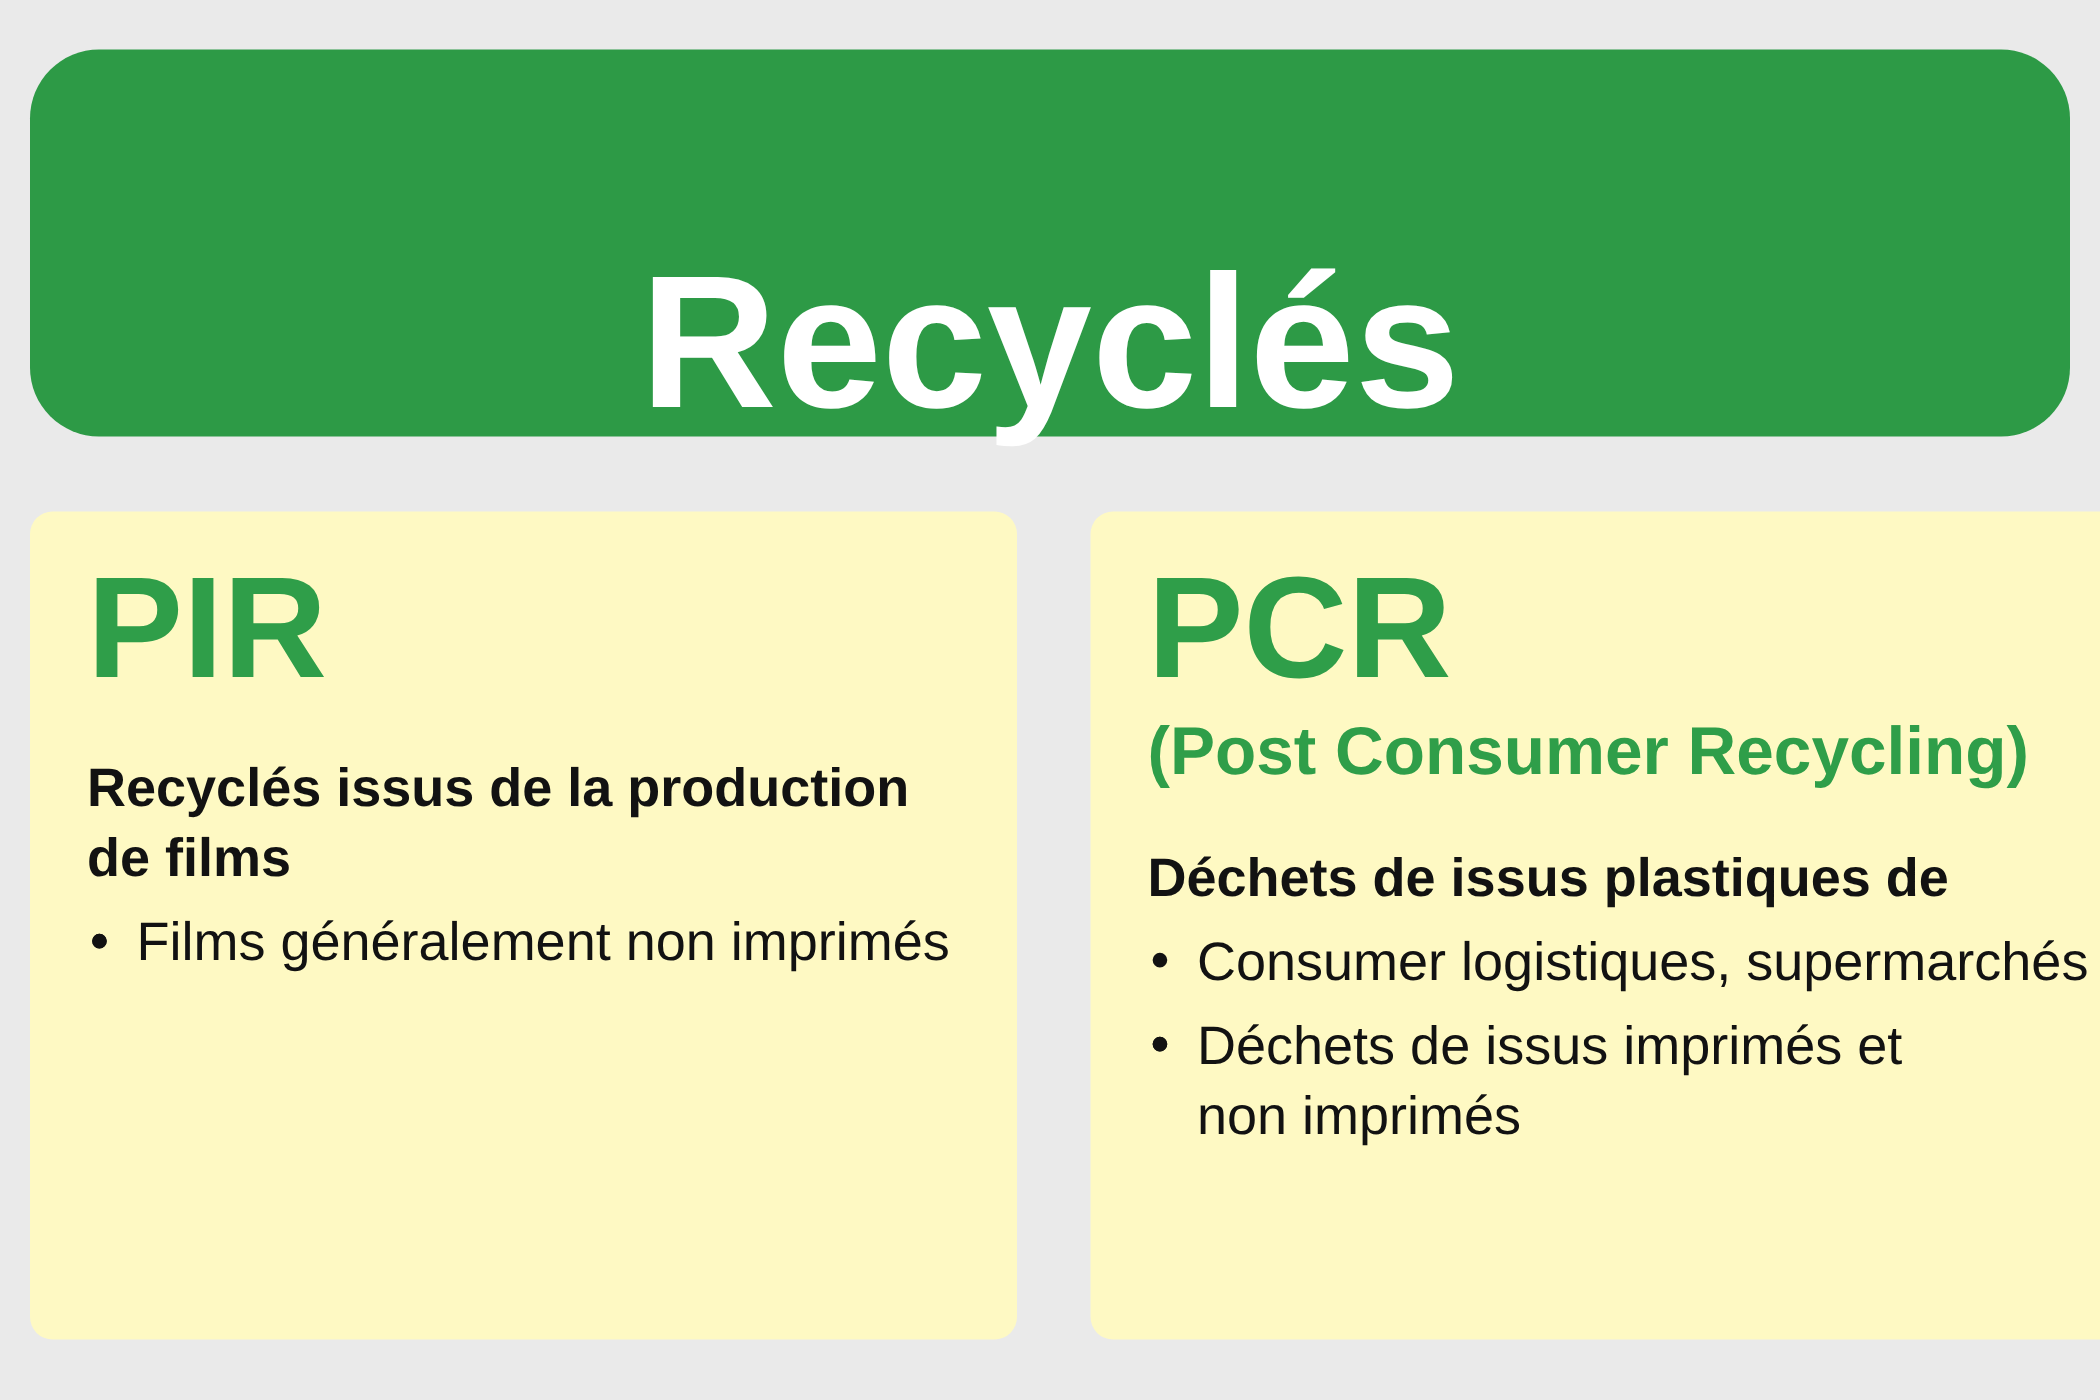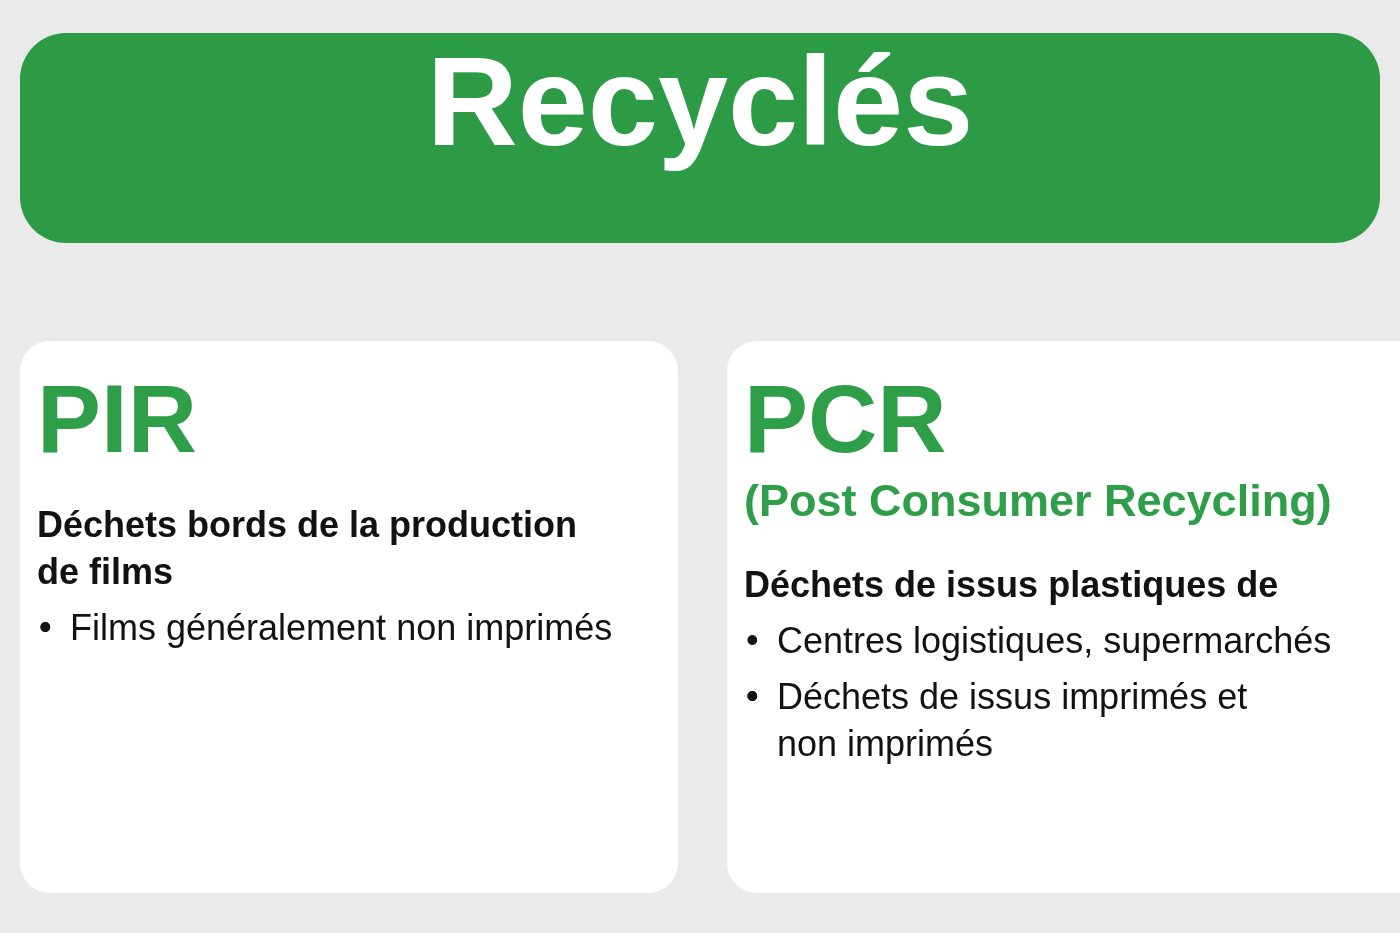--- a/index.html
+++ b/index.html
@@ -13,43 +13,43 @@
     font-family: "Liberation Sans", "DejaVu Sans", sans-serif;
     color: #121212;
     position: relative;
     overflow: hidden;
   }
   .banner {
     position: absolute;
     left: 20px;
     top: 33px;
     width: 1360px;
-    height: 210px;
+    height: 258px;
     background: #2D9A46;
     border-radius: 46px;
     display: flex;
-    align-items: flex-start;
+    align-items: flex-end;
     justify-content: center;
   }
   .banner-title {
     margin: 0;
     font-size: 126px;
     font-weight: bold;
     color: #FFFFFF;
     line-height: 1;
     padding-top: 6px;
   }
   .card {
     position: absolute;
     top: 341px;
     height: 552px;
-    background: #ffffff;
-    border-radius: 30px;
+    background: #fef9c3;
+    border-radius: 15px;
     box-sizing: border-box;
-    padding: 30px 36px 0 17px;
+    padding: 30px 36px 0 38px;
   }
   .card--pir { left: 20px;  width: 658px; }
   .card--pcr { left: 727px; width: 754px; }
   .acronym {
     margin: 0;
     font-size: 96px;
     line-height: 1;
     font-weight: bold;
     color: #2F9E49;
     letter-spacing: 0;
@@ -95,41 +95,41 @@
 </style>
 </head>
 <body>
 
 <div class="banner">
   <h1 class="banner-title">Recyclés</h1>
 </div>
 
 <section class="card card--pir">
   <h2 class="acronym">PIR</h2>
-  <p class="intro">Déchets bords de la production
+  <p class="intro">Recyclés issus de la production
 de films</p>
   <ul class="bullets">
     <li>
       <span class="dot">•</span>
     </li>
     <li>
       <span class="dot">•</span>
       <span class="bullet-text">Films généralement non imprimés</span>
     </li>
   </ul>
 </section>
 
 <section class="card card--pcr">
   <h2 class="acronym">PCR</h2>
   <h3 class="expansion">(Post Consumer Recycling)</h3>
   <p class="intro">Déchets de issus plastiques de</p>
   <ul class="bullets">
     <li>
       <span class="dot">•</span>
-      <span class="bullet-text">Centres logistiques, supermarchés</span>
+      <span class="bullet-text">Consumer logistiques, supermarchés</span>
     </li>
     <li>
       <span class="dot">•</span>
     </li>
     <li>
       <span class="dot">•</span>
       <span class="bullet-text">Déchets de issus imprimés et
 non imprimés</span>
     </li>
   </ul>

